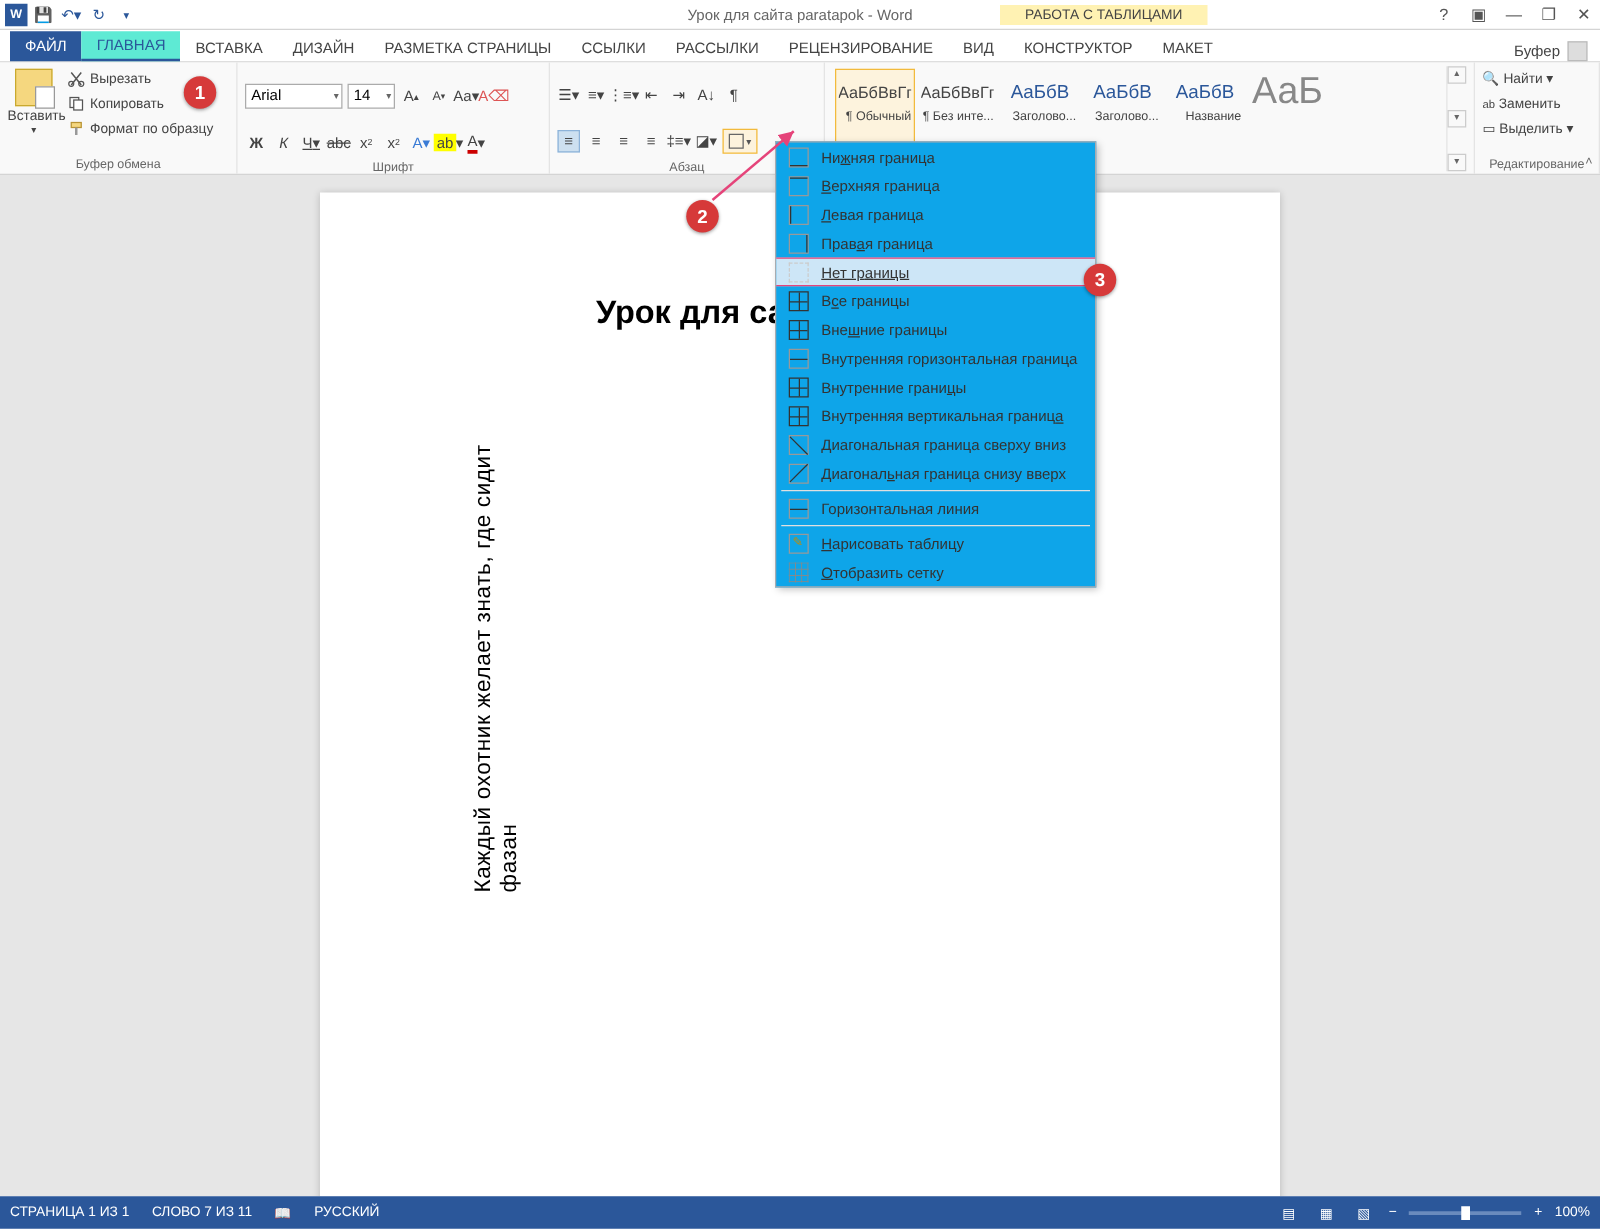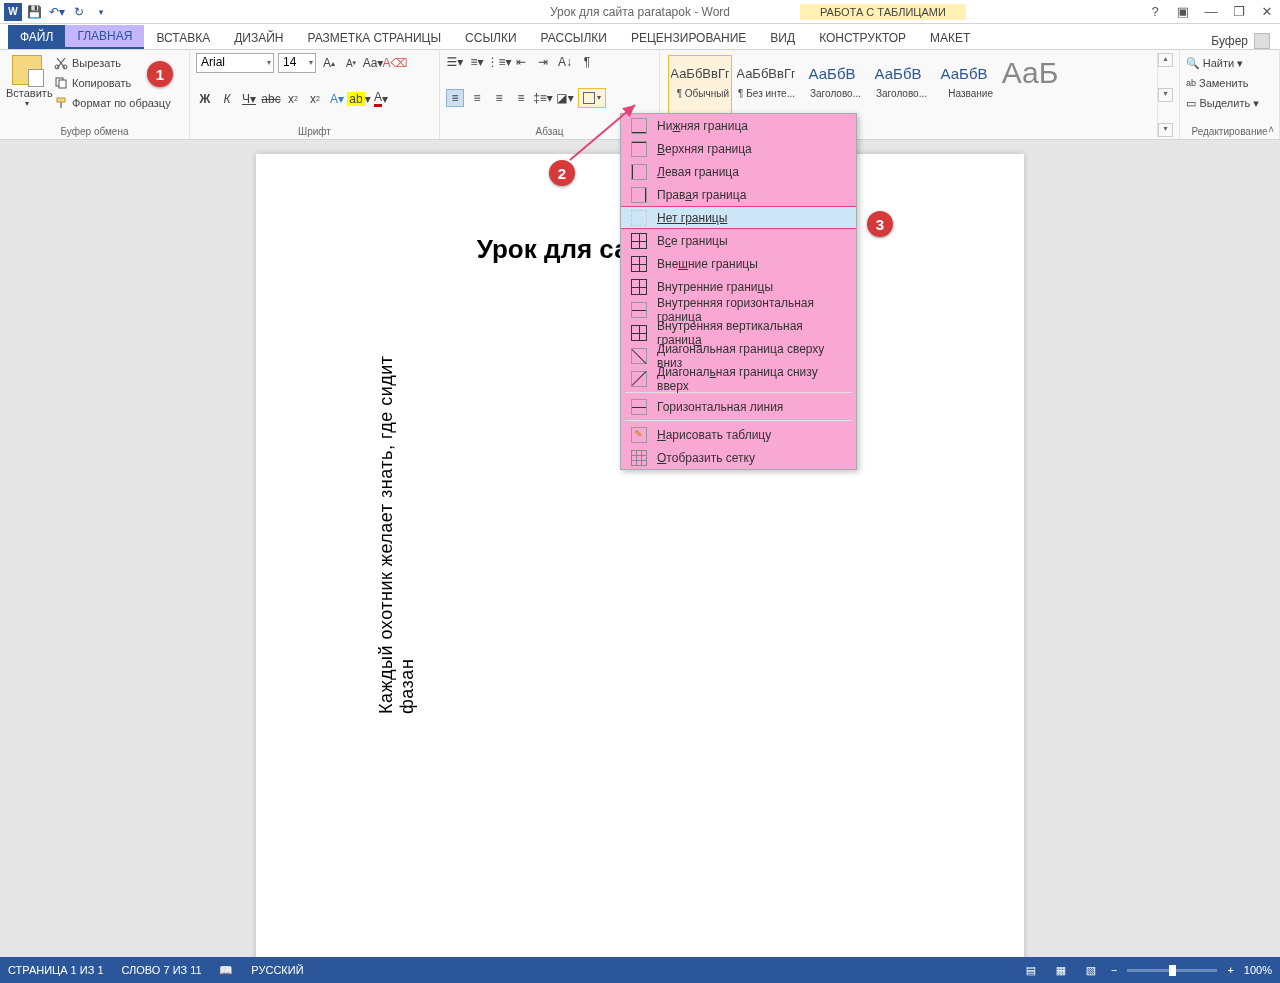--- a/index.html
+++ b/index.html
@@ -11,41 +11,41 @@
 .qat-icon { width: 18px; height: 18px; display: inline-flex; align-items: center; justify-content: center; font-size: 12px; color: #2b579a; cursor: pointer; }
 .title-text { position: absolute; left: 50%; transform: translateX(-50%); font-size: 12px; color: #666; }
 .table-tools { position: absolute; left: 800px; background: #fff2b3; padding: 2px 20px; font-size: 11px; color: #444; }
 .window-controls { position: absolute; right: 4px; display: flex; gap: 10px; }
 .window-controls span { width: 18px; text-align: center; font-size: 13px; color: #555; cursor: pointer; }
 
 
 .ribbon-tabs { height: 26px; background: #fff; display: flex; align-items: flex-end; border-bottom: 1px solid #d4d4d4; padding-left: 8px; position: relative; }
 .tab { padding: 4px 12px; font-size: 12px; color: #444; cursor: pointer; }
 .tab.file { background: #2b579a; color: #fff; padding: 5px 12px; }
-.tab.active { color: #2b579a; border-bottom: 2px solid #2b579a; background: #c4b5fd; }
+.tab.active { color: #2b579a; border-bottom: 2px solid #2b579a; background: #5eead4; }
 .tab.contextual { color: #444; }
 .signin { position: absolute; right: 10px; font-size: 12px; color: #444; display: flex; align-items: center; gap: 6px; }
 .avatar { width: 16px; height: 16px; background: #ddd; border: 1px solid #bbb; }
 
 
 .ribbon { height: 90px; background: #f9f9f9; border-bottom: 1px solid #d4d4d4; display: flex; position: relative; }
 .group { border-right: 1px solid #e4e4e4; padding: 3px 6px 2px 6px; display: flex; flex-direction: column; justify-content: space-between; position: relative; }
 .group-label { font-size: 10px; color: #666; text-align: center; padding-top: 2px; position: relative; }
 
 .clipboard-group { width: 190px; }
 .clipboard-top { display: flex; gap: 6px; }
 .paste-btn { width: 42px; text-align: center; font-size: 11px; color: #444; }
 .paste-icon { width: 30px; height: 30px; margin: 2px auto; background: #f5d77f; border: 1px solid #c9a92f; position: relative; }
 .paste-icon::after { content:""; position:absolute; right:-3px; bottom:-3px; width:14px; height:16px; background:#fff; border:1px solid #999; }
 .clip-actions { font-size: 11px; color: #444; line-height: 20px; }
 .clip-actions div { cursor: pointer; display: flex; align-items: center; gap: 4px; }
 .clip-actions svg { flex-shrink: 0; }
 
 .font-group { width: 250px; }
-.font-row { display: flex; gap: 4px; align-items: center; margin-bottom: 4px; }
+.font-row { display: flex; gap: 4px; align-items: center; margin-bottom: 4px; margin-top: 14px; }
 .font-combo { border: 1px solid #ababab; background: #fff; font-size: 12px; padding: 1px 14px 1px 4px; height: 20px; position: relative; }
 .font-combo.name { width: 78px; }
 .font-combo.size { width: 38px; }
 .combo-arrow { position: absolute; right: 2px; top: 4px; font-size: 8px; color: #666; }
 .ribbon-ico { width: 18px; height: 18px; display: inline-flex; align-items: center; justify-content: center; font-size: 12px; color: #444; cursor: pointer; }
 .btn-bold { font-weight: bold; }
 .btn-italic { font-style: italic; }
 .btn-under { text-decoration: underline; }
 .btn-strike { text-decoration: line-through; }
 
@@ -65,21 +65,21 @@
 
 .collapse-ribbon { position: absolute; right: 6px; bottom: 4px; font-size: 10px; color: #666; cursor: pointer; }
 
 
 .doc-area { position: absolute; top: 140px; left: 0; right: 0; bottom: 26px; background: #e6e6e6; overflow: hidden; }
 .page { width: 768px; min-height: 1000px; background: #fff; margin: 14px auto 0 auto; box-shadow: 0 0 6px rgba(0,0,0,0.2); padding: 80px 60px; position: relative; }
 .doc-title { font-family: Arial; font-size: 26px; font-weight: bold; text-align: center; }
 .vertical-text { position: absolute; left: 120px; top: 160px; writing-mode: vertical-rl; transform: rotate(180deg); font-family: Arial; font-size: 18px; letter-spacing: 0.5px; height: 400px; }
 
 
-.border-menu { position: absolute; left: 620px; top: 113px; width: 237px; background: #f9a8d4; border: 1px solid #a7abb0; box-shadow: 2px 2px 6px rgba(0,0,0,0.25); z-index: 100; }
+.border-menu { position: absolute; left: 620px; top: 113px; width: 257px; background: #0ea5e9; border: 1px solid #a7abb0; box-shadow: 2px 2px 6px rgba(0,0,0,0.25); z-index: 100; }
 .menu-item { display: flex; align-items: center; gap: 10px; padding: 3px 10px; font-size: 12px; color: #333; cursor: pointer; height: 23px; }
 .menu-item.highlighted { background: #cde6f7; border-top: 1px solid #e5447a; border-bottom: 1px solid #e5447a; text-decoration: underline; }
 .menu-icon { width: 16px; height: 16px; border: 1px solid #999; position: relative; flex-shrink: 0; }
 .menu-sep { height: 1px; background: #e0e0e0; margin: 2px 4px; }
 .menu-item u { text-decoration: underline; }
 
 
 .callout { position: absolute; width: 26px; height: 26px; border-radius: 50%; background: #d63939; color: #fff; font-weight: bold; font-size: 15px; display: flex; align-items: center; justify-content: center; z-index: 200; box-shadow: 0 1px 3px rgba(0,0,0,0.4); }
 .callout-arrow { position: absolute; z-index: 150; }
 
@@ -314,26 +314,26 @@
     </div>
     <div class="menu-item">
       <span class="menu-icon bi-all"></span>
       <span>В<u>с</u>е границы</span>
     </div>
     <div class="menu-item">
       <span class="menu-icon bi-all"></span>
       <span>Вне<u>ш</u>ние границы</span>
     </div>
     <div class="menu-item">
+      <span class="menu-icon bi-hline"></span>
+      <span>Внутренняя горизонтальная граница</span>
+    </div>
+    <div class="menu-item">
       <span class="menu-icon bi-all"></span>
       <span>Внутренние грани<u>ц</u>ы</span>
-    </div>
-    <div class="menu-item">
-      <span class="menu-icon bi-hline"></span>
-      <span>Внутренняя горизонтальная граница</span>
     </div>
     <div class="menu-item">
       <span class="menu-icon bi-all"></span>
       <span>Внутренняя вертикальная границ<u>а</u></span>
     </div>
     <div class="menu-item">
       <span class="menu-icon bi-diag1"></span>
       <span>Диагональная граница сверху вниз</span>
     </div>
     <div class="menu-item">

